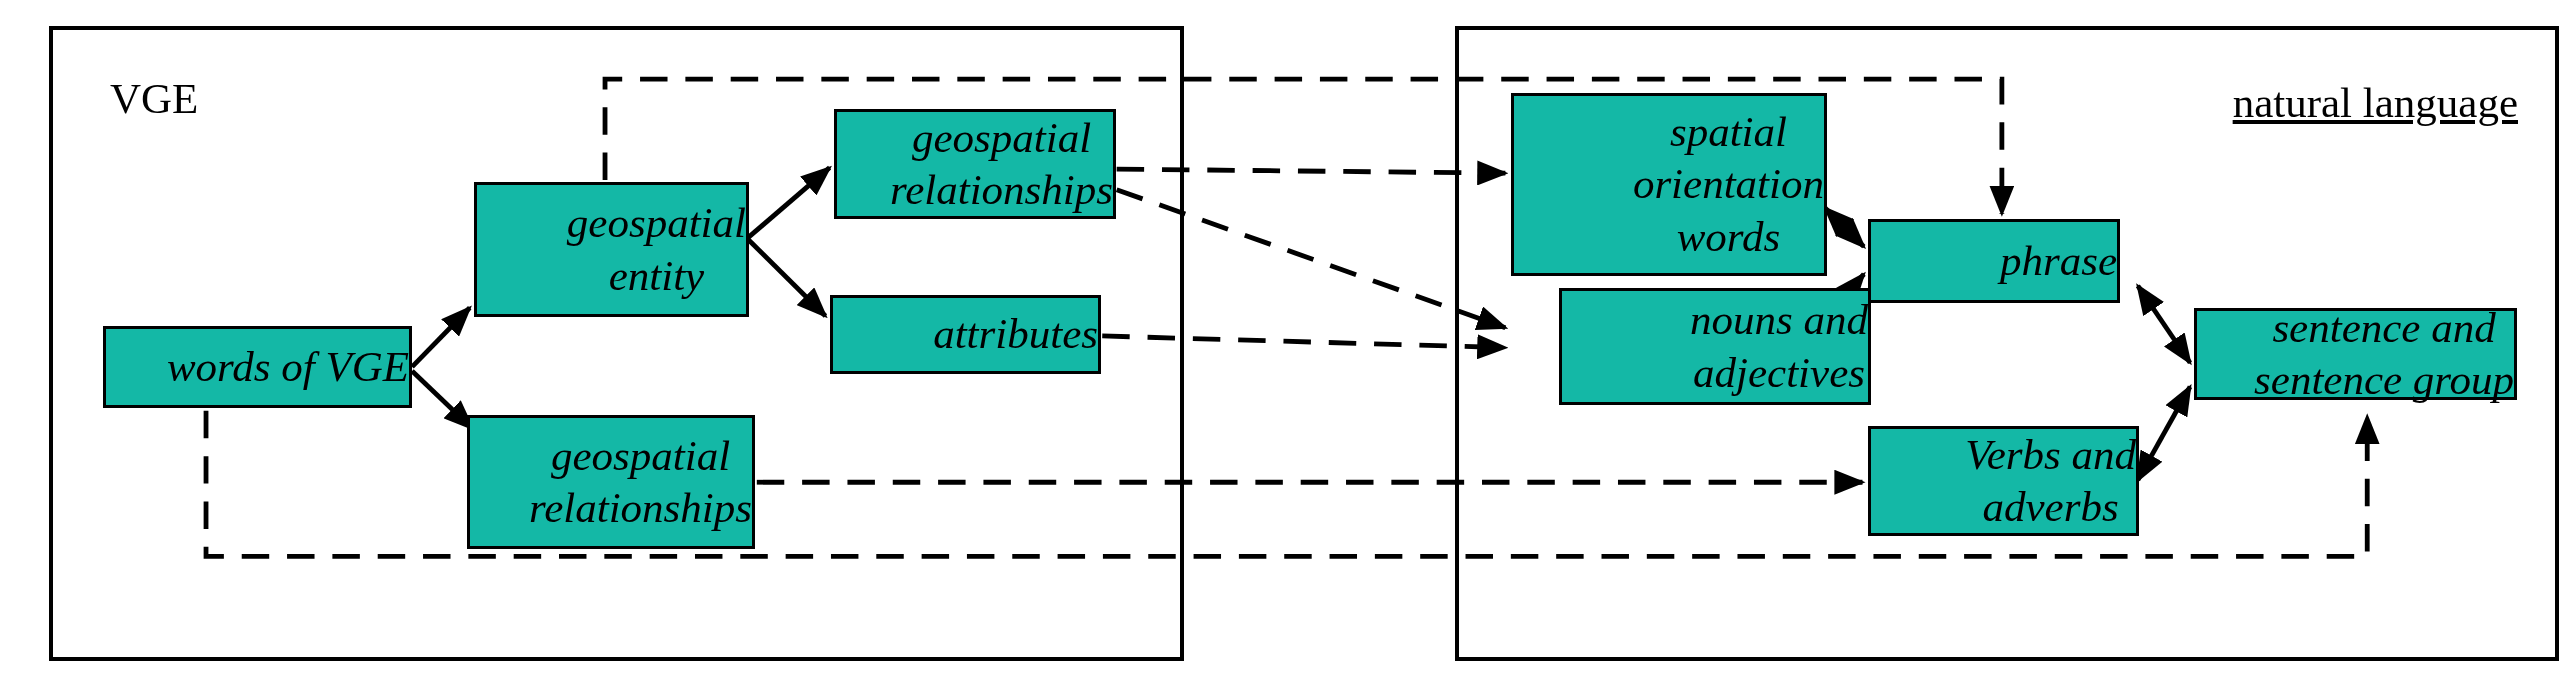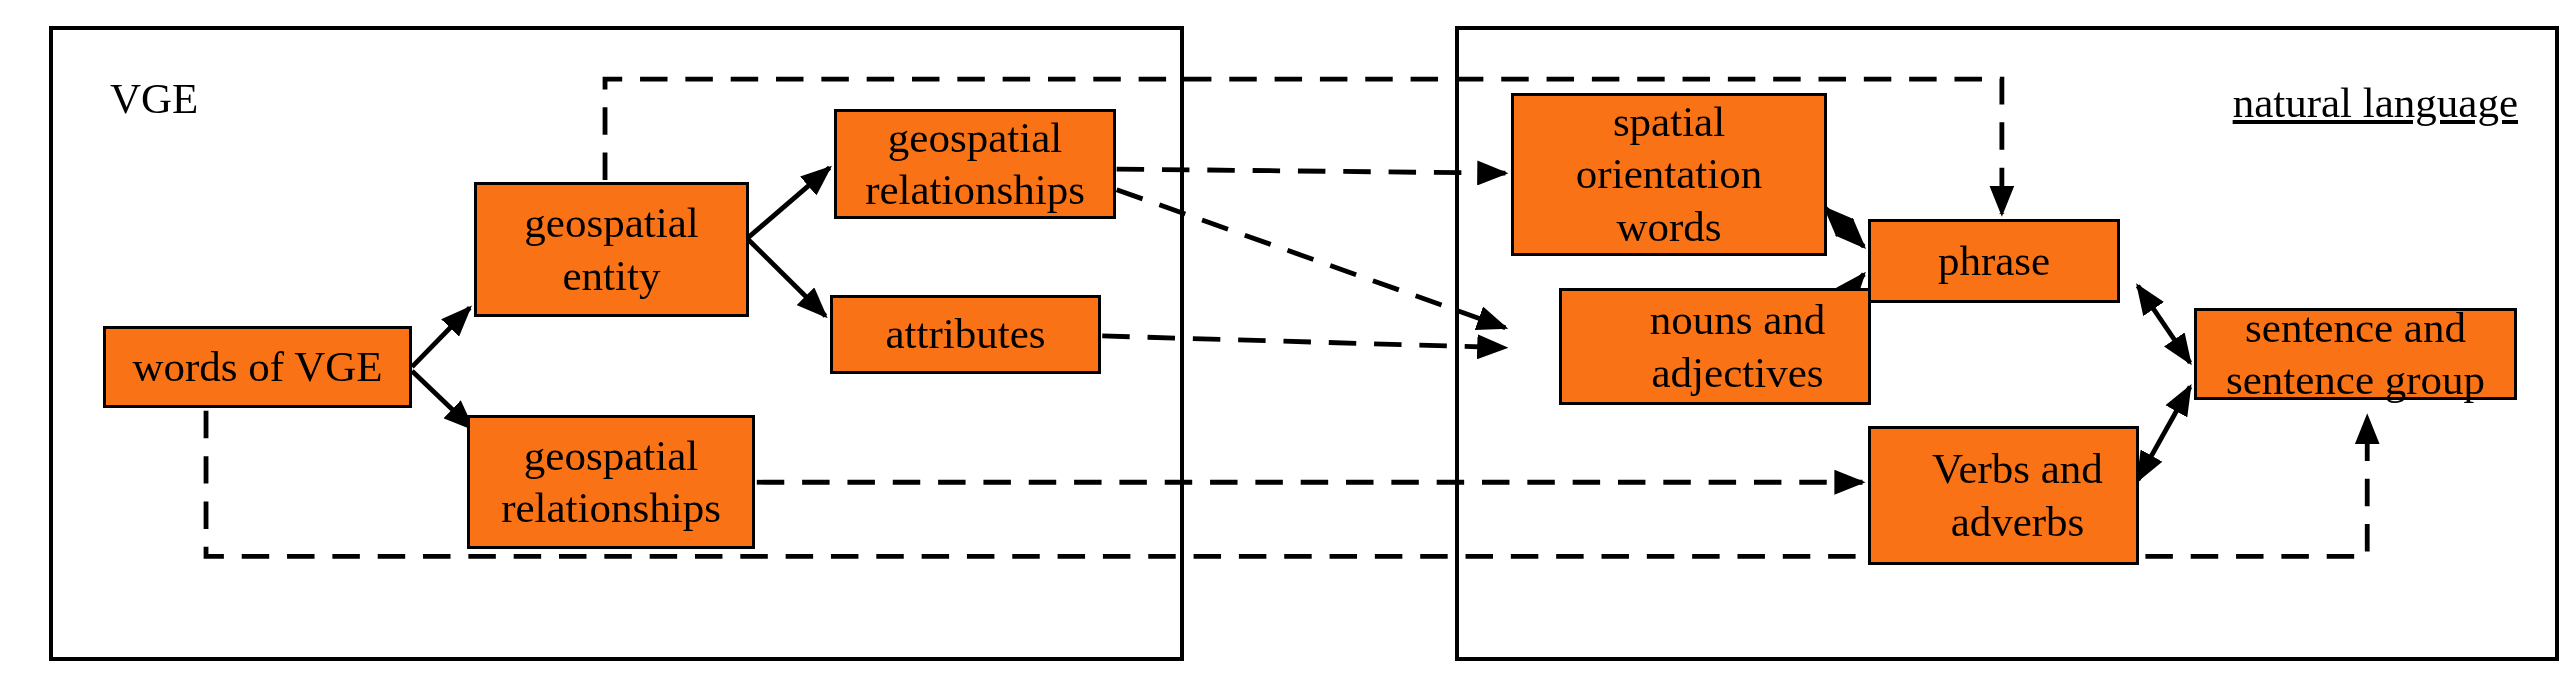--- a/index.html
+++ b/index.html
@@ -41,26 +41,27 @@
     position: absolute;
     font-size: 43px;
     line-height: 1;
     white-space: nowrap;
     z-index: 3;
   }
   .node {
     position: absolute;
     box-sizing: border-box;
     border: 3.4px solid #000000;
-    background: #f97316;
+    background: #14b8a6;
     display: flex;
     align-items: center;
-    justify-content: center;
+    justify-content: flex-end;
     text-align: center;
     z-index: 2;
+    font-style: italic;
   }
   .node-label {
     font-size: 43px;
     line-height: 1.22;
     white-space: pre-line;
   }
 </style>
 </head>
 <body>
 
@@ -113,36 +114,36 @@
 
   <div class="node" style="left:830px; top:295px; width:271px; height:79px;">
     <span class="node-label">attributes</span>
   </div>
 
   <div class="node" style="left:467px; top:415px; width:288px; height:134px;">
     <span class="node-label">geospatial
 relationships</span>
   </div>
 
-  <div class="node" style="left:1511px; top:93px; width:316px; height:163px;">
+  <div class="node" style="left:1511px; top:93px; width:316px; height:183px;">
     <span class="node-label">spatial
 orientation
 words</span>
   </div>
 
   <div class="node" style="left:1559px; top:288px; width:312px; height:117px;padding-left:45px;">
     <span class="node-label">nouns and
 adjectives</span>
   </div>
 
   <div class="node" style="left:1868px; top:219px; width:252px; height:84px;">
     <span class="node-label">phrase</span>
   </div>
 
-  <div class="node" style="left:1868px; top:426px; width:271px; height:139px;padding-left:28px;">
+  <div class="node" style="left:1868px; top:426px; width:271px; height:110px;padding-left:28px;">
     <span class="node-label">Verbs and
 adverbs</span>
   </div>
 
   <div class="node" style="left:2194px; top:308px; width:323px; height:92px;">
     <span class="node-label">sentence and
 sentence group</span>
   </div>
 
 </div>

